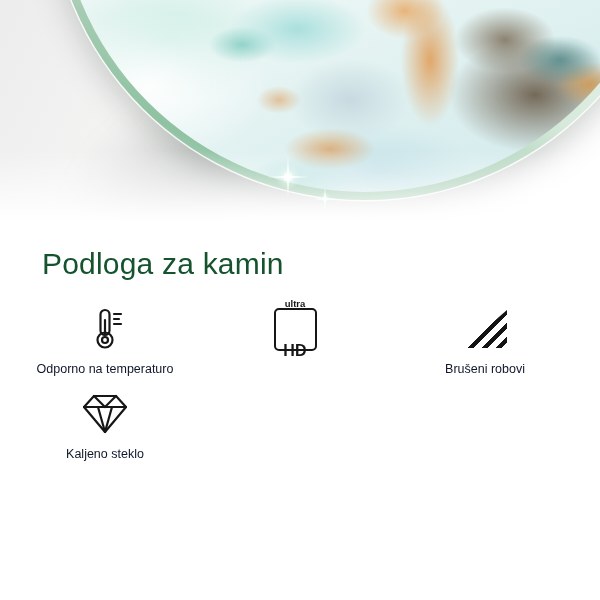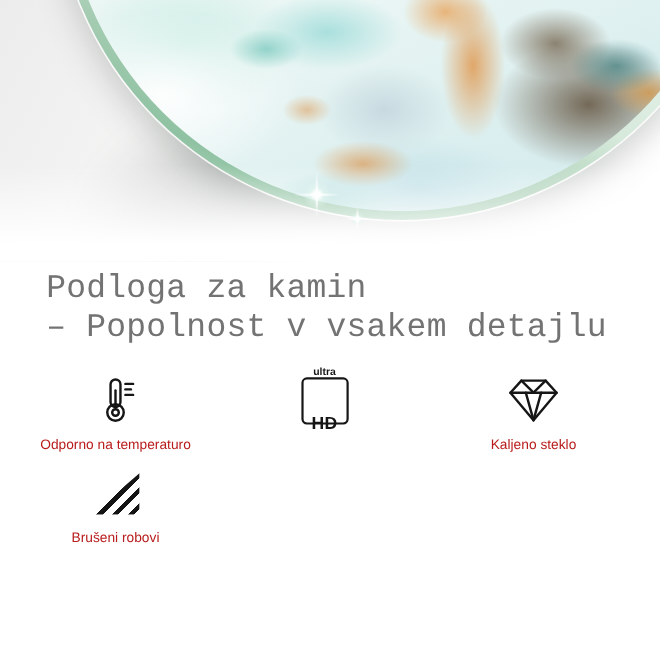--- a/index.html
+++ b/index.html
@@ -56,36 +56,36 @@
     background:radial-gradient(circle,rgba(255,255,255,.95) 0 10%,rgba(230,248,240,.5) 22%,rgba(255,255,255,0) 42%);
   }
   .sparkle .ray-h,.sparkle .ray-v{position:absolute;background:linear-gradient(90deg,rgba(255,255,255,0),#fff 45%,#fff 55%,rgba(255,255,255,0));}
   .sparkle .ray-h{left:0;right:0;top:50%;height:2px;margin-top:-1px;}
   .sparkle .ray-v{top:0;bottom:0;left:50%;width:2px;margin-left:-1px;
     background:linear-gradient(180deg,rgba(255,255,255,0),#fff 45%,#fff 55%,rgba(255,255,255,0));}
 
   
   .content{padding:8px 45px 0 42px;}
   .title{
-    font-family:Liberation Mono, monospace;
-    font-size:30px;line-height:35px;font-weight:400;color:#737373;letter-spacing:.2px;
+    font-family:Liberation Sans, sans-serif;
+    font-size:30px;line-height:35px;font-weight:400;color:#14532d;letter-spacing:.2px;
   }
   .description{
     margin-top:16px;max-width:515px;
     font-size:13.6px;line-height:26px;color:#3a3a3a;
   }
 
   
   .features{
     margin-top:24px;padding:0 20px 0 10px;
     display:grid;grid-template-columns:repeat(3,1fr);row-gap:14px;
   }
   .feature{display:flex;flex-direction:column;align-items:center;}
   .feature-iconbox{height:48px;display:flex;align-items:center;justify-content:center;}
-  .feature-label{margin-top:9px;font-size:12.5px;color:#b91c1c;text-align:center;}
+  .feature-label{margin-top:9px;font-size:12.5px;color:#0f172a;text-align:center;}
   .ic{stroke:#161616;fill:none;stroke-width:2.2;stroke-linecap:round;stroke-linejoin:round;}
   .uhd-box{
     width:39px;height:39px;border:2.5px solid #161616;border-radius:5px;
     display:flex;flex-direction:column;align-items:center;justify-content:center;color:#161616;gap:34px;
   }
   .uhd-top{font-size:9.5px;font-weight:700;line-height:10px;}
   .uhd-bottom{font-size:16px;font-weight:800;line-height:16px;letter-spacing:.2px;}
   .bevel-tri{
     width:44px;height:38px;
     background:repeating-linear-gradient(135deg,#141414 0 4px,rgba(0,0,0,0) 4px 10px);
@@ -110,21 +110,20 @@
     </div>
     <div class="sparkle sparkle-2">
       <span class="ray-h"></span>
         <span class="ray-v"></span>
     </div>
   </div>
 
   <div class="content">
     <h1 class="title" style="margin:0;">
       <span>Podloga za kamin</span><br>
-      <span>– Popolnost v vsakem detajlu</span>
     </h1>
   </div>
 
   <div class="features">
 
     <div class="feature">
       <div class="feature-iconbox">
         <svg width="48" height="48" viewBox="0 0 48 48">
           <rect class="ic" x="19.5" y="5" width="9" height="25" rx="4.5"></rect>
           <circle class="ic" cx="24" cy="35" r="7.5"></circle>
@@ -143,34 +142,34 @@
         <div class="uhd-box">
           <span class="uhd-top">ultra</span>
           <span class="uhd-bottom">HD</span>
         </div>
       </div>
     </div>
 
 
     <div class="feature">
       <div class="feature-iconbox">
+        <div class="bevel-tri"></div>
+      </div>
+      <div class="feature-label">Brušeni robovi</div>
+    </div>
+
+    <div class="feature">
+      <div class="feature-iconbox">
         <svg width="48" height="46" viewBox="0 0 48 46">
           <polygon class="ic" stroke-width="2" points="13,5 35,5 45,16 24,41 3,16"></polygon>
           <line class="ic" stroke-width="2" x1="3" y1="16" x2="45" y2="16"></line>
           <line class="ic" stroke-width="2" x1="13" y1="5" x2="24" y2="16"></line>
           <line class="ic" stroke-width="2" x1="35" y1="5" x2="24" y2="16"></line>
           <line class="ic" stroke-width="2" x1="17" y1="16" x2="24" y2="41"></line>
           <line class="ic" stroke-width="2" x1="31" y1="16" x2="24" y2="41"></line>
         </svg>
       </div>
       <div class="feature-label">Kaljeno steklo</div>
     </div>
 
-    <div class="feature">
-      <div class="feature-iconbox">
-        <div class="bevel-tri"></div>
-      </div>
-      <div class="feature-label">Brušeni robovi</div>
-    </div>
-
 
   </div>
 </div>
 
 </body></html>

